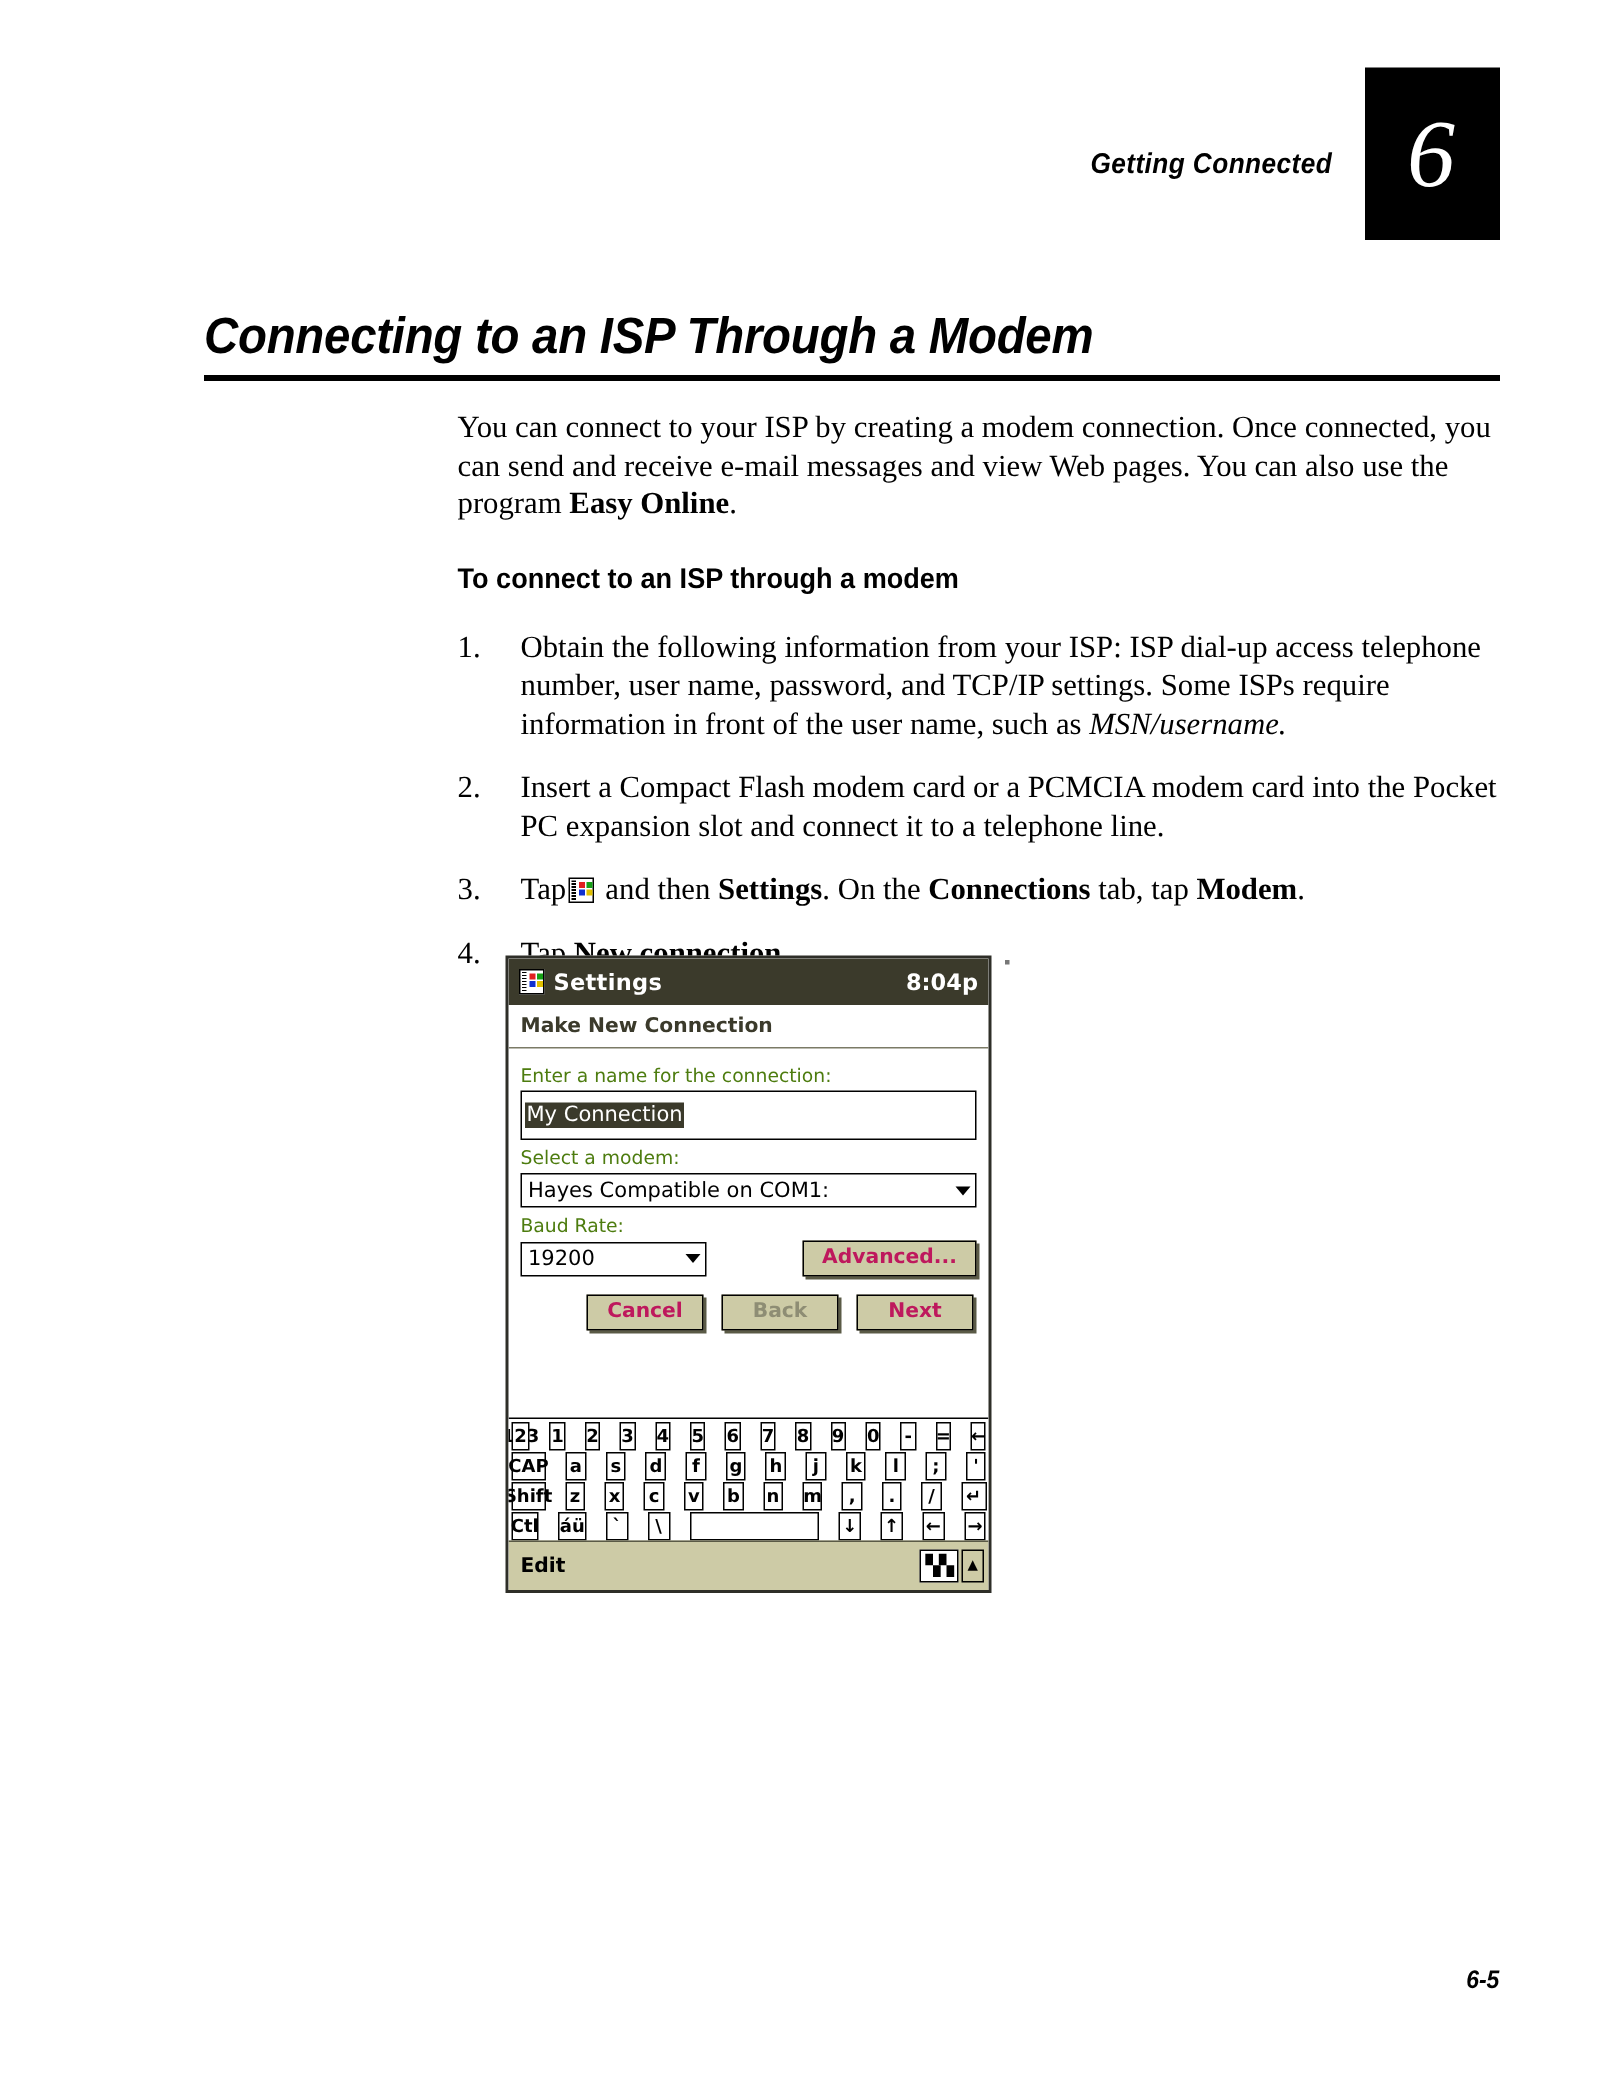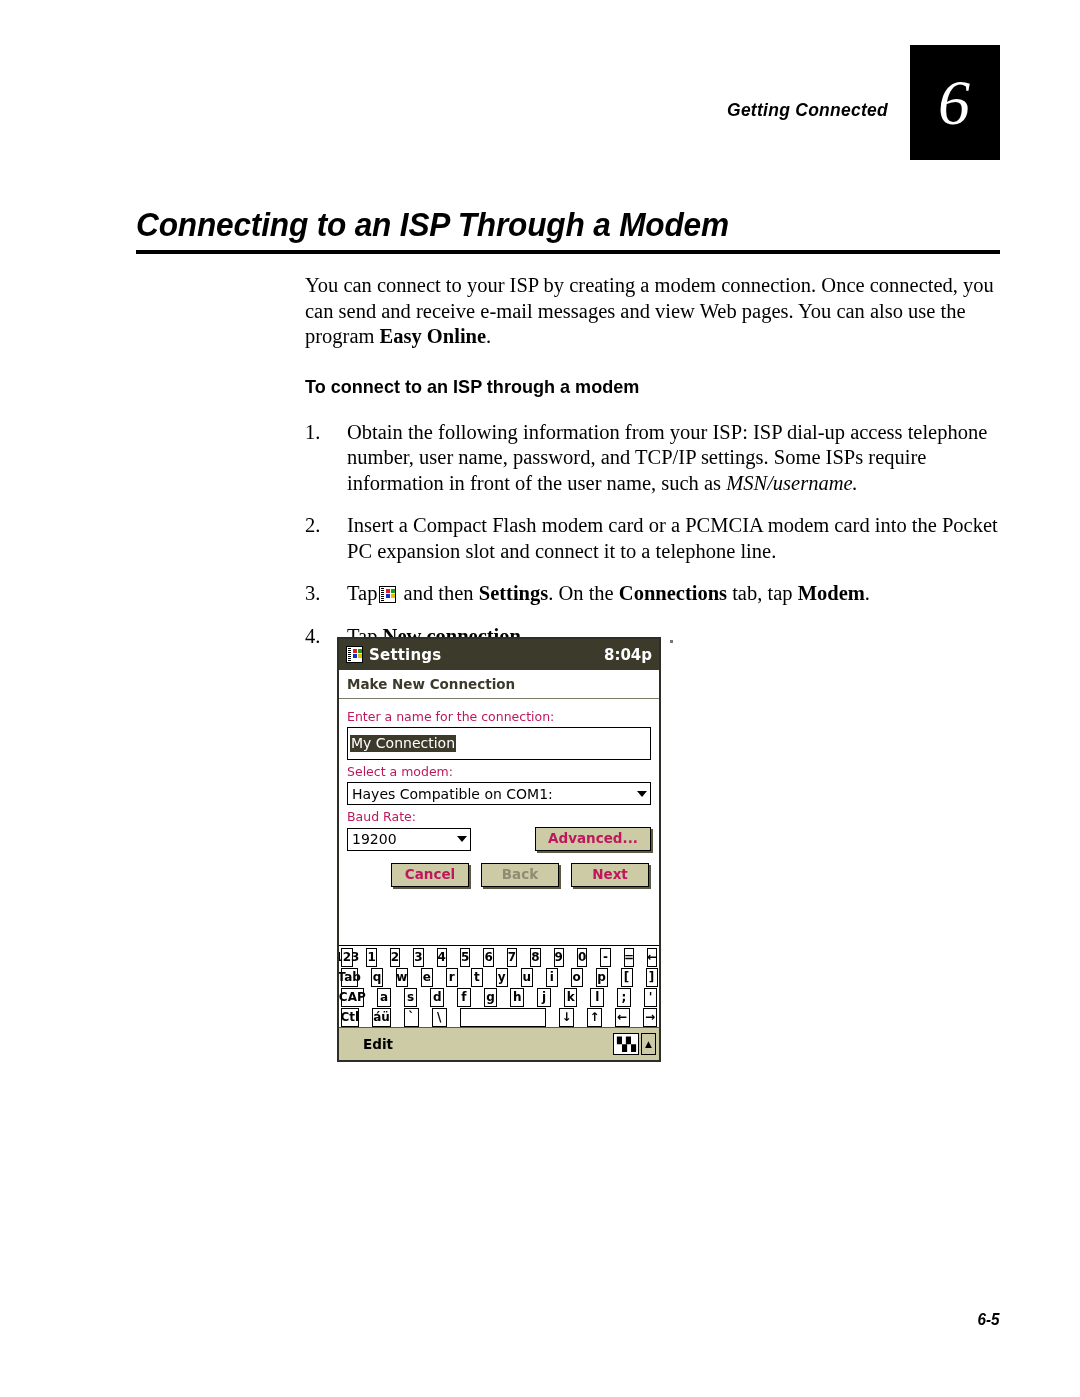--- a/index.html
+++ b/index.html
@@ -235,21 +235,21 @@
     font-weight: bold;
     font-size: 13.5px;
   }
 
   .form {
     padding: 6px 8px 0 8px;
   }
   .form .lbl {
     font-size: 12.5px;
     line-height: 17px;
-    color: #be185d;
+    color: #4d7c0f;
     margin: 3px 0 2px 0;
   }
   .textbox {
     height: 33px;
     border: 1.5px solid #000;
     background: #fff;
     display: flex;
     align-items: center;
     padding: 0 2px;
     box-sizing: border-box;
@@ -354,21 +354,21 @@
   .softbar {
     position: absolute;
     left: 0;
     right: 0;
     bottom: 0;
     height: 33px;
     background: #cdcba6;
     border-top: 1.5px solid #5a5a46;
     display: flex;
     align-items: center;
-    padding: 0 3px 0 24px;
+    padding: 0 3px 0 8px;
     box-sizing: border-box;
   }
   .softbar .sb-label {
     font-family: "DejaVu Sans", "Liberation Sans", sans-serif;
     font-weight: bold;
     font-size: 13.5px;
     color: #000;
   }
   .softbar .sb-right {
     margin-left: auto;
@@ -515,49 +515,48 @@
       <div class="key">6</div>
       <div class="key">7</div>
       <div class="key">8</div>
       <div class="key">9</div>
       <div class="key">0</div>
       <div class="key">-</div>
       <div class="key">=</div>
       <div class="key">←</div>
     </div>
     <div class="krow">
-      <div class="key w15">Tab</div>
-      <div class="key">q</div>
-      <div class="key">w</div>
-      <div class="key">e</div>
-      <div class="key">r</div>
-      <div class="key">t</div>
-      <div class="key">y</div>
-      <div class="key">u</div>
-      <div class="key">i</div>
-      <div class="key">o</div>
-      <div class="key">p</div>
-      <div class="key">[</div>
-      <div class="key">]</div>
-    </div>
-    <div class="krow">
       <div class="key w18">CAP</div>
       <div class="key">a</div>
       <div class="key">s</div>
       <div class="key">d</div>
       <div class="key">f</div>
       <div class="key">g</div>
       <div class="key">h</div>
       <div class="key">j</div>
       <div class="key">k</div>
       <div class="key">l</div>
       <div class="key">;</div>
       <div class="key">'</div>
     </div>
     <div class="krow">
+      <div class="key w18">Shift</div>
+      <div class="key">z</div>
+      <div class="key">x</div>
+      <div class="key">c</div>
+      <div class="key">v</div>
+      <div class="key">b</div>
+      <div class="key">n</div>
+      <div class="key">m</div>
+      <div class="key">,</div>
+      <div class="key">.</div>
+      <div class="key">/</div>
+      <div class="key w13">↵</div>
+    </div>
+    <div class="krow">
       <div class="key w13">Ctl</div>
       <div class="key w13">áü</div>
       <div class="key">`</div>
       <div class="key">\</div>
       <div class="key space"></div>
       <div class="key">↓</div>
       <div class="key">↑</div>
       <div class="key">←</div>
       <div class="key">→</div>
     </div>

